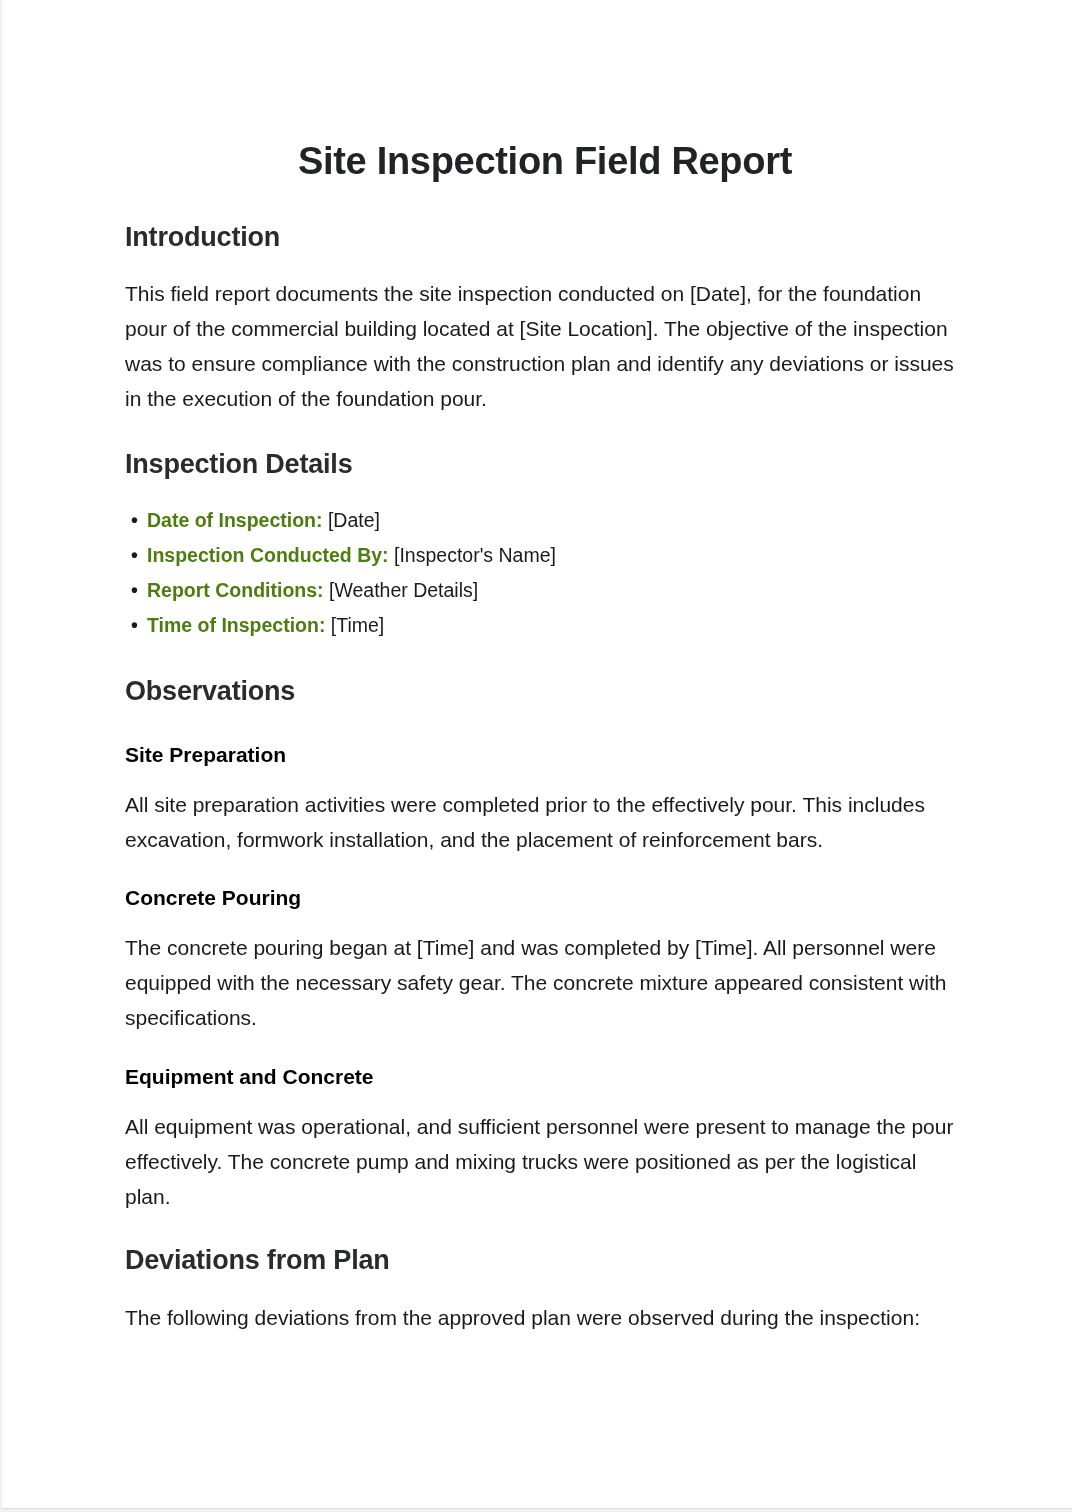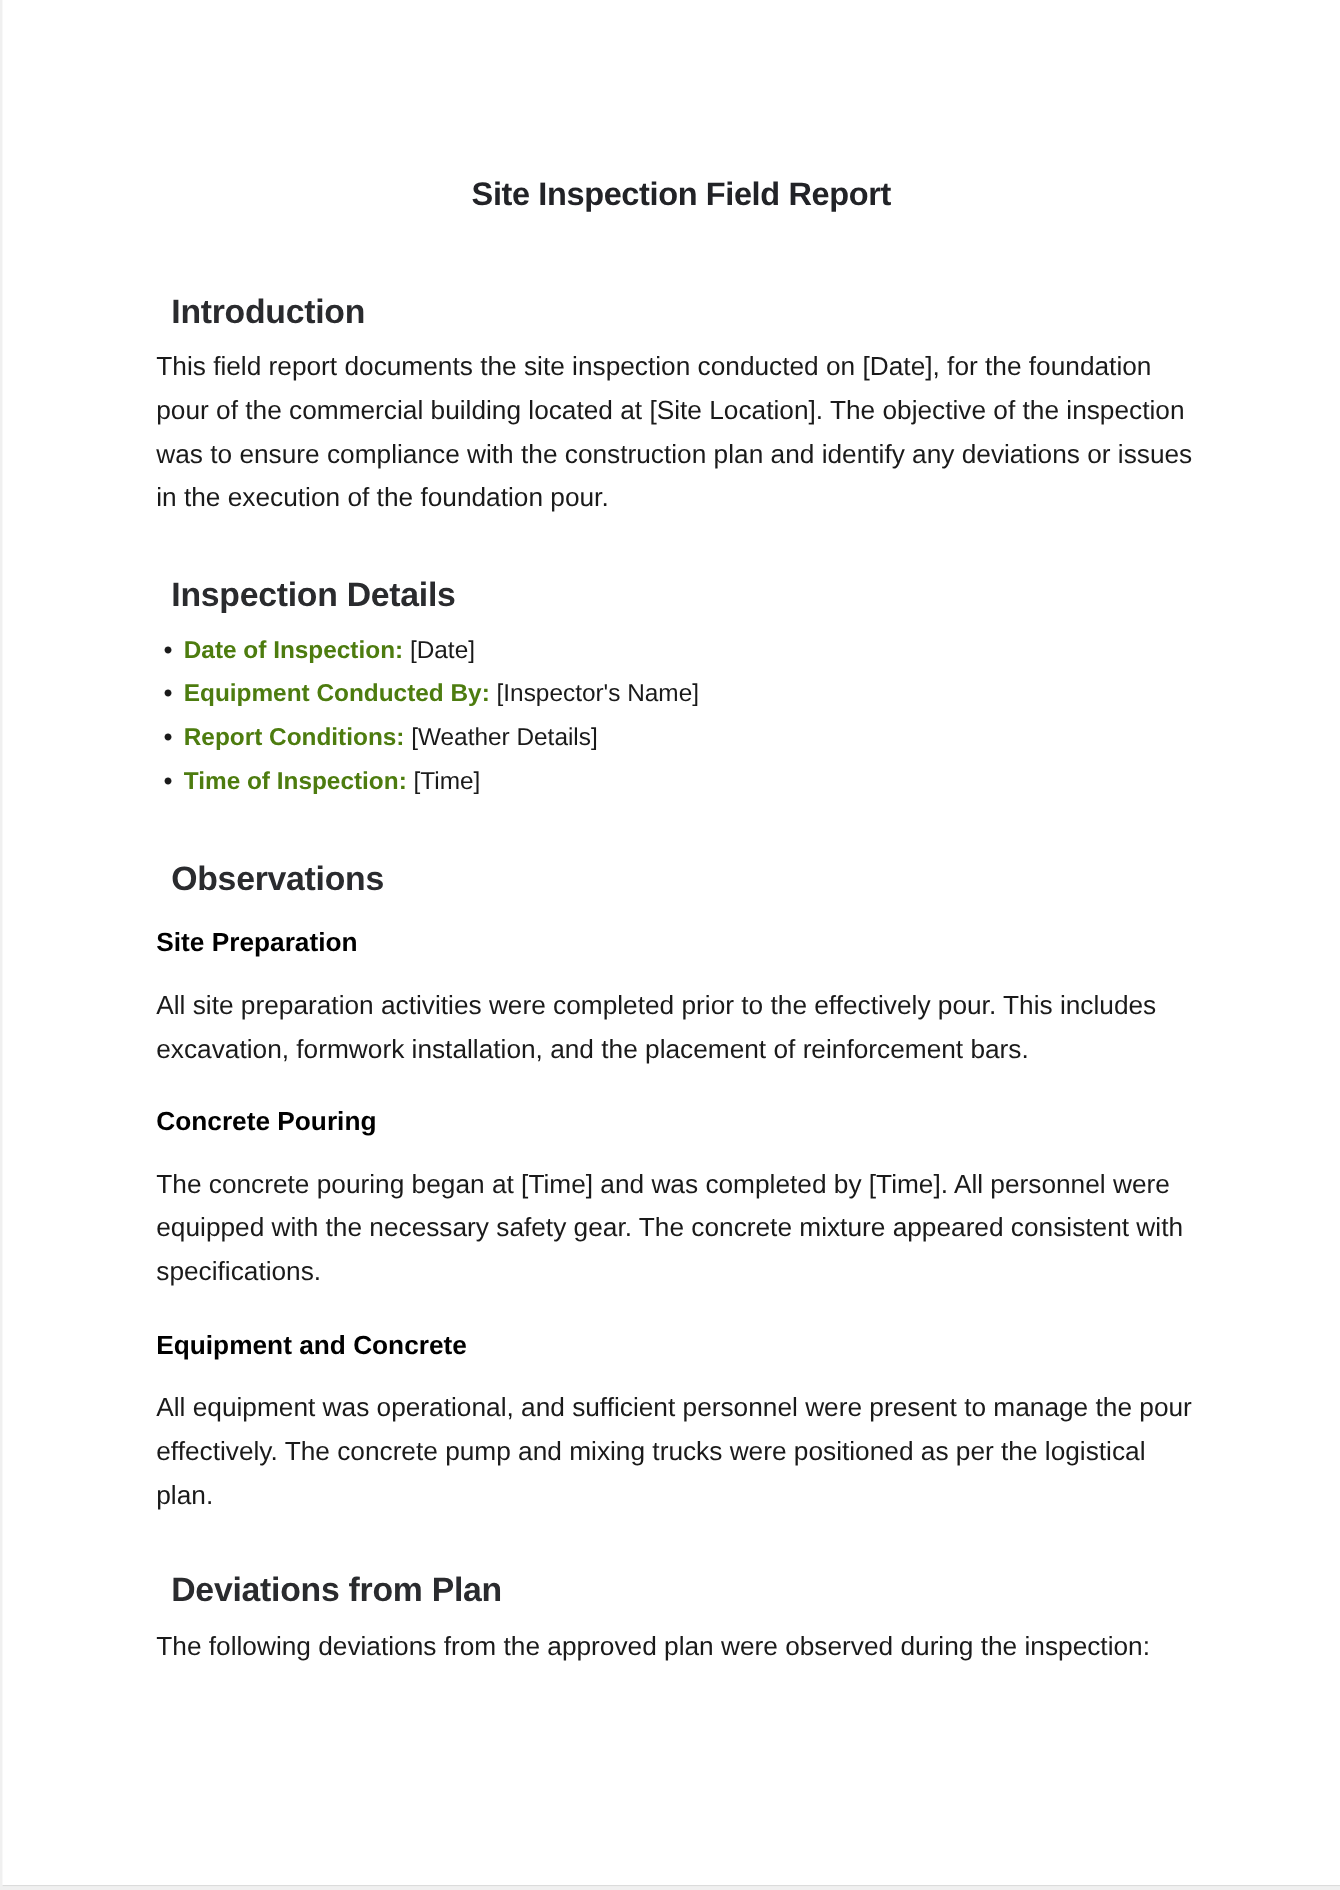--- a/index.html
+++ b/index.html
@@ -26,29 +26,29 @@
     top: 0;
     width: 830px;
   }
   h1 {
     position: absolute;
     top: 140px;
     left: 0;
     width: 840px;
     margin: 0;
     text-align: center;
-    font-size: 26px;
+    font-size: 38px;
     font-weight: bold;
     color: #222327;
     letter-spacing: -0.3px;
   }
   h2 {
     position: absolute;
     left: 0;
-    margin: 12px;
+    margin: 0;
     font-size: 27px;
     font-weight: bold;
     color: #2a2b2e;
     letter-spacing: -0.2px;
   }
   h3 {
     position: absolute;
     left: 0;
     margin: 0;
     font-size: 21px;
@@ -100,21 +100,21 @@
 
     <h2 style="top:449px">Inspection Details</h2>
     <ul style="top:503px">
       <li>
         <span class="bullet">•</span>
         <b>Date of Inspection:</b>
         <span>[Date]</span>
       </li>
       <li>
         <span class="bullet">•</span>
-        <b>Equipment Conducted By:</b>
+        <b>Inspection Conducted By:</b>
         <span>[Inspector's Name]</span>
       </li>
       <li>
         <span class="bullet">•</span>
         <b>Report Conditions:</b>
         <span>[Weather Details]</span>
       </li>
       <li>
         <span class="bullet">•</span>
         <b>Time of Inspection:</b>

